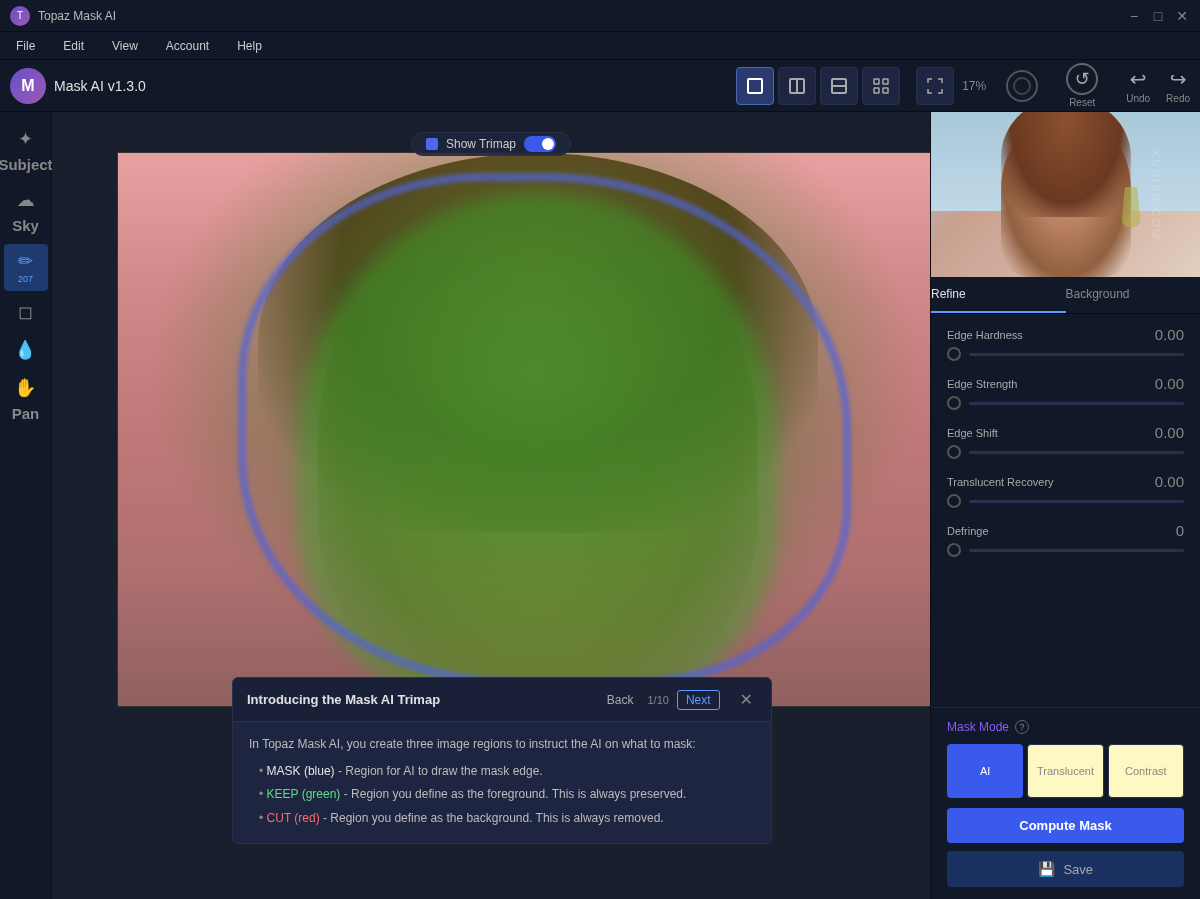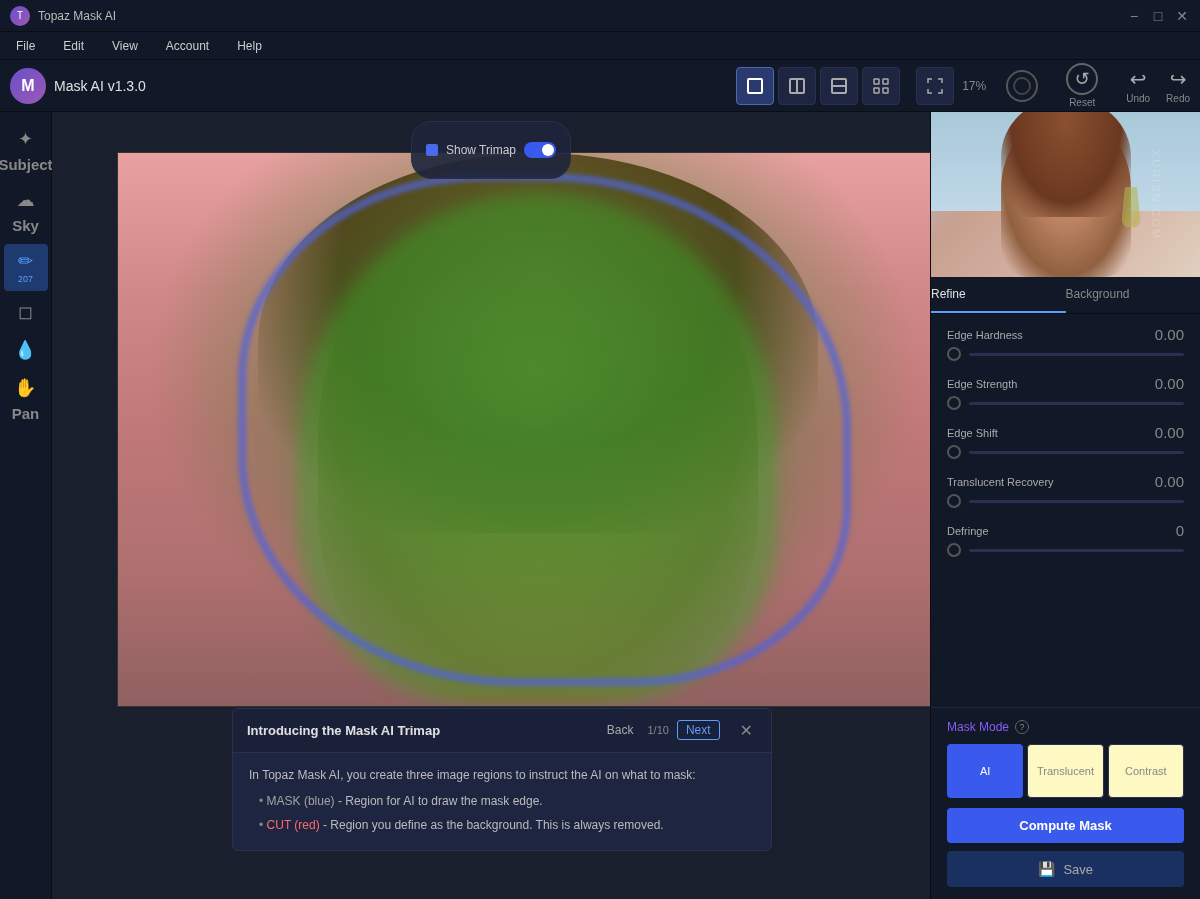--- a/index.html
+++ b/index.html
@@ -173,30 +173,30 @@
     #canvas-area {
       flex: 1;
       background: #1a1f2e;
       position: relative;
       overflow: hidden;
     }
 
     
     #trimap-toggle {
       position: absolute;
-      top: 9px;
+      top: 20px;
       left: 50%;
       transform: translateX(-50%);
       display: flex;
       align-items: center;
       gap: 8px;
       background: rgba(30,37,60,0.9);
       border: 1px solid #2a3050;
       border-radius: 20px;
-      padding: 20px 14px;
+      padding: 3px 14px;
       z-index: 10;
     }
     .trimap-toggle-dot {
       width: 12px; height: 12px;
       background: #4a6aee;
       border-radius: 2px;
     }
     .trimap-toggle-label { font-size: 12px; color: #ccc; }
     .trimap-toggle-switch {
       width: 32px; height: 16px;
@@ -239,21 +239,21 @@
       position: absolute;
       top: 20px; left: 120px; right: 100px; bottom: 20px;
       border: 8px solid rgba(80,100,220,0.7);
       border-radius: 40% 50% 35% 45%;
       filter: blur(2px);
     }
 
     
     #intro-popup {
       position: absolute;
-      bottom: 48px;
+      bottom: 55px;
       left: 180px;
       width: 540px;
       background: #1e2540;
       border: 1px solid #2a3050;
       border-radius: 6px;
       padding: 0;
       z-index: 20;
     }
     .popup-header {
       display: flex;
@@ -286,21 +286,21 @@
     .popup-body ul {
       list-style: none;
       padding-left: 10px;
       margin-top: 6px;
     }
     .popup-body ul li::before {
       content: '• ';
       color: #888;
     }
     .popup-body ul li { margin-bottom: 3px; }
-    .highlight-blue { color: #a3a3a3; }
+    .highlight-blue { color: #e5e5e5; }
     .highlight-green { color: #5adf7f; }
     .highlight-red { color: #ff6a6a; }
 
     
     #right-sidebar {
       width: 270px;
       background: #111827;
       border-left: 1px solid #0a0d14;
       display: flex;
       flex-direction: column;
@@ -631,20 +631,24 @@
         </div>
       </div>
       <div class="popup-body">
         <span>In Topaz Mask AI, you create three image regions to instruct the AI on what to mask:</span>
         <ul>
           <li>
             <span class="highlight-blue">MASK (blue)</span>
             <span> - Region for AI to draw the mask edge.</span>
           </li>
           <li>
+            <span class="highlight-green">KEEP (green)</span>
+            <span> - Region you define as the foreground. This is always preserved.</span>
+          </li>
+          <li>
             <span class="highlight-red">CUT (red)</span>
             <span> - Region you define as the background. This is always removed.</span>
           </li>
         </ul>
       </div>
     </div>
 
   </div>
 
   <div id="right-sidebar">

